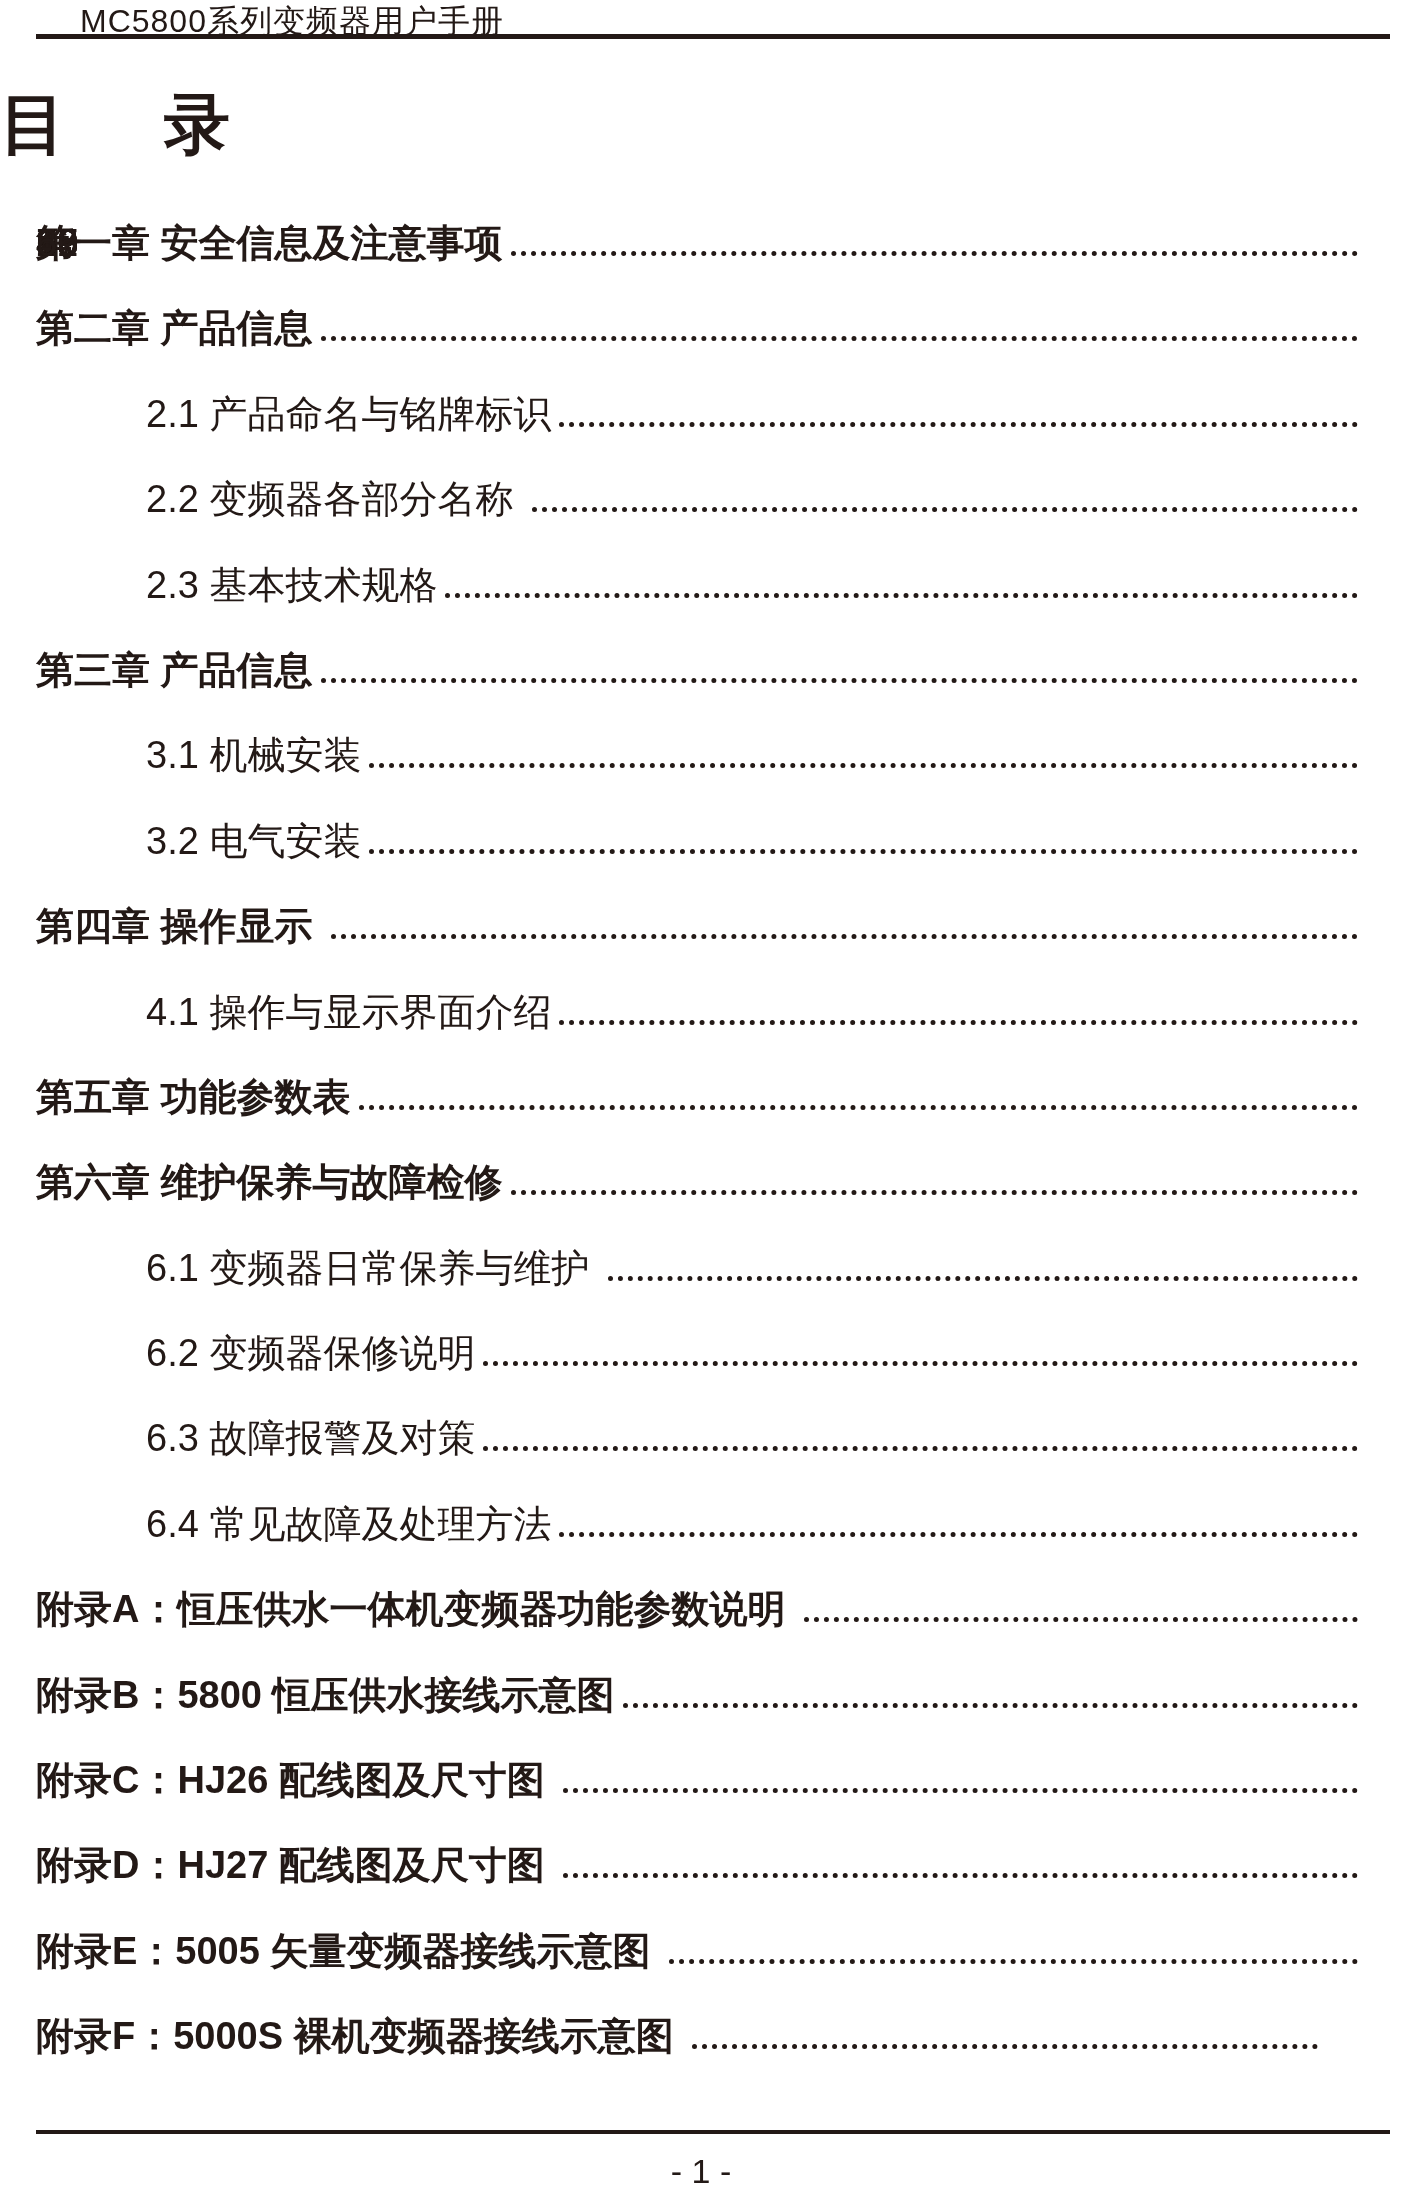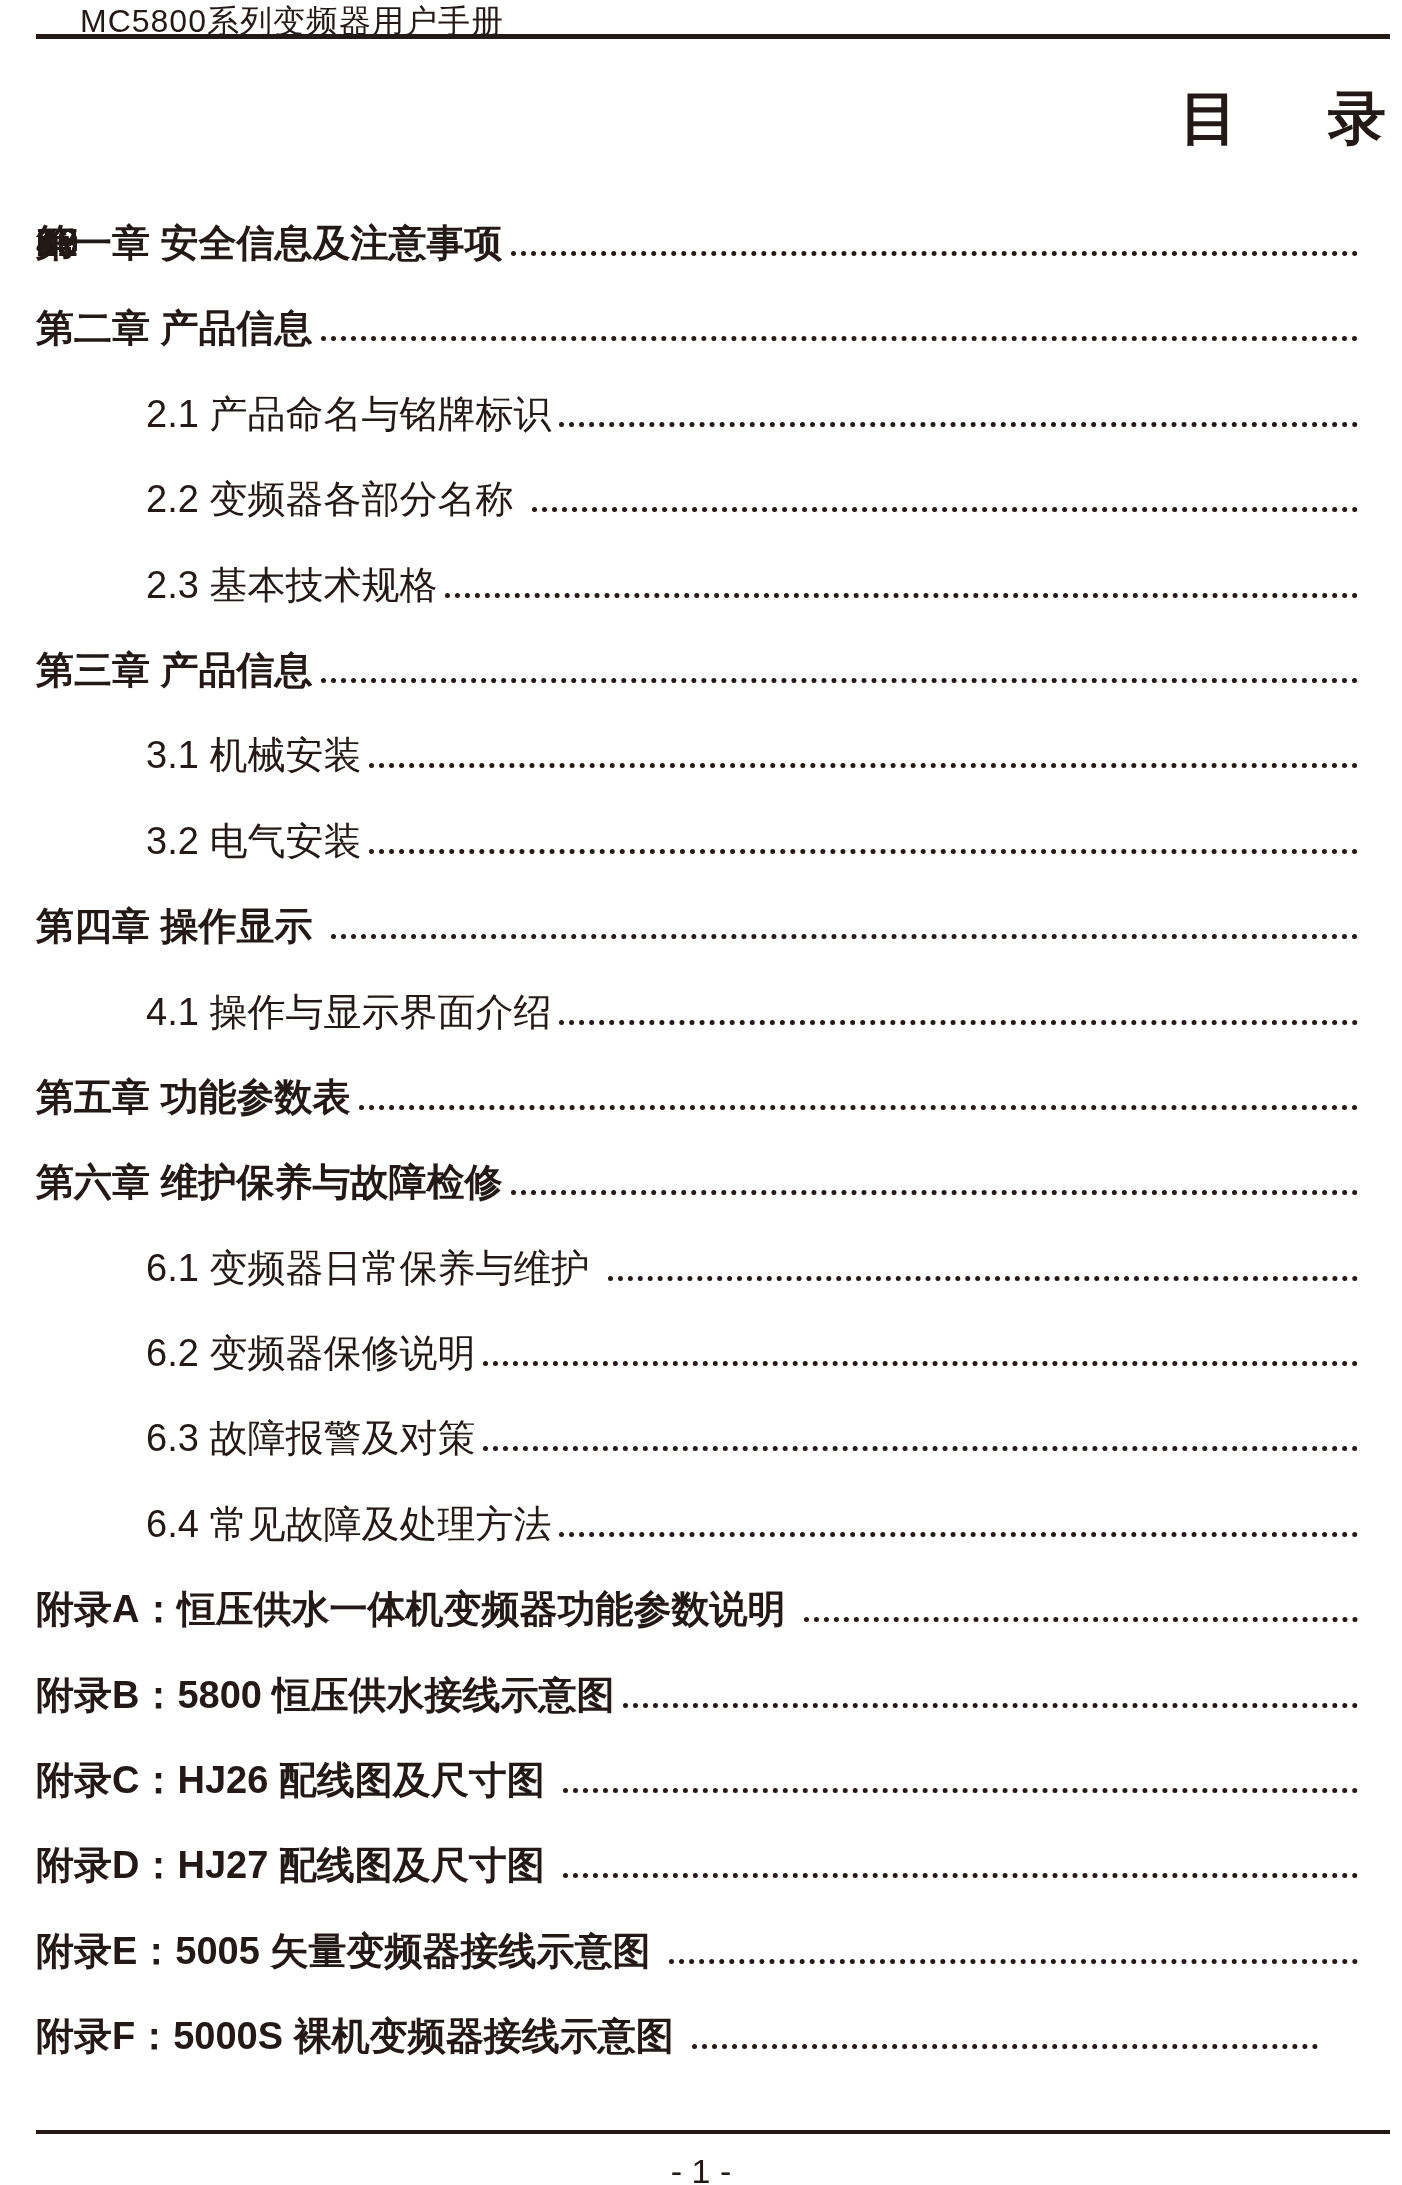--- a/index.html
+++ b/index.html
@@ -21,22 +21,22 @@
     margin-left: 44px;
   }
   .header-rule {
     position: absolute; left: 36px; right: 12px; top: 34px;
     height: 5px; background: #231916;
   }
 
   
   .toc-title {
     position: absolute; top: 80px; left: 0; right: 0; margin: 0;
-    text-align: right;
-    font-size: 58px; font-weight: 700;
+    text-align: left;
+    font-size: 66px; font-weight: 700;
     letter-spacing: 16px;
     white-space: pre;
   }
 
   
   .toc {
     position: absolute; left: 36px; right: 36px; top: 201px;
   }
   .toc-row {
     display: flex; align-items: baseline;

